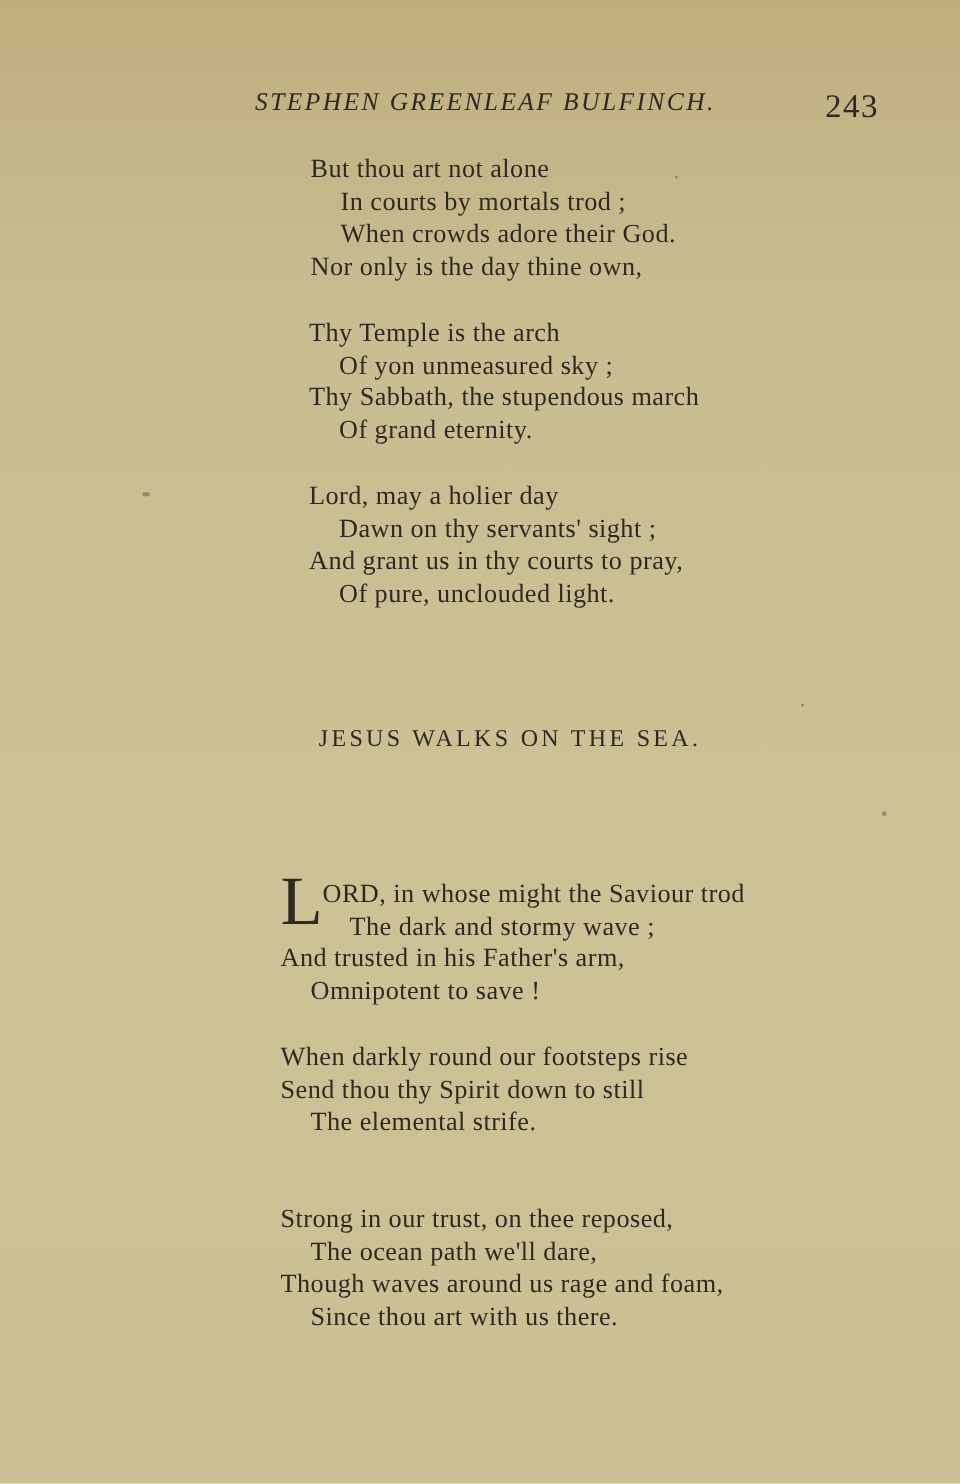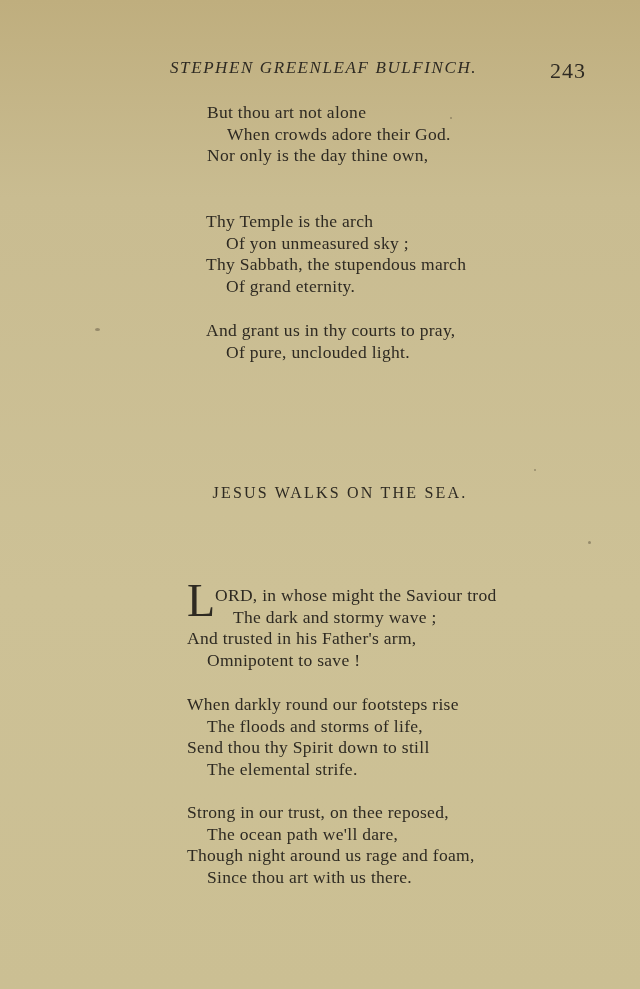--- a/index.html
+++ b/index.html
@@ -50,60 +50,62 @@
 
 <div class="page">
 
   <div class="running-head">
     <span class="running-title">STEPHEN GREENLEAF BULFINCH.</span>
     <span class="page-number">243</span>
   </div>
 
   <div class="stanza" style="top:102px; left:187px;">
     <span class="line">But thou art not alone</span>
+    <span class="line indent">In courts by mortals trod ;</span>
     <span class="line indent">When crowds adore their God.</span>
     <span class="line">Nor only is the day thine own,</span>
   </div>
 
   <div class="stanza" style="top:211px; left:186px;">
     <span class="line">Thy Temple is the arch</span>
     <span class="line indent">Of yon unmeasured sky ;</span>
     <span class="line">Thy Sabbath, the stupendous march</span>
     <span class="line indent">Of grand eternity.</span>
   </div>
 
   <div class="stanza" style="top:320px; left:186px;">
+    <span class="line">Lord, may a holier day</span>
+    <span class="line indent">Dawn on thy servants' sight ;</span>
     <span class="line">And grant us in thy courts to pray,</span>
     <span class="line indent">Of pure, unclouded light.</span>
   </div>
 
   <div class="poem-title">JESUS WALKS ON THE SEA.</div>
 
 
   <div class="stanza" style="top:585px; left:167px; width:360px;">
     <span class="line" style="position:relative; padding-left:28px;">
       <span style="position:absolute; left:0; top:-4px; font-size:46px; line-height:40px;">L</span>
       <span>ORD, in whose might the Saviour trod</span>
     </span>
     <span class="line" style="padding-left:46px;">The dark and stormy wave ;</span>
     <span class="line">And trusted in his Father's arm,</span>
     <span class="line indent">Omnipotent to save !</span>
   </div>
 
   <div class="stanza" style="top:694px; left:167px;">
     <span class="line">When darkly round our footsteps rise</span>
-    <span class="line indent">The floods and storms of life,</span>
     <span class="line">Send thou thy Spirit down to still</span>
     <span class="line indent">The elemental strife.</span>
   </div>
 
   <div class="stanza" style="top:802px; left:167px;">
     <span class="line">Strong in our trust, on thee reposed,</span>
     <span class="line indent">The ocean path we'll dare,</span>
-    <span class="line">Though night around us rage and foam,</span>
+    <span class="line">Though waves around us rage and foam,</span>
     <span class="line indent">Since thou art with us there.</span>
   </div>
 
   <div class="smudge" style="left:75px; top:328px; width:5px; height:3px;"></div>
   <div class="smudge" style="left:568px; top:541px; width:3px; height:3px;"></div>
   <div class="smudge" style="left:514px; top:469px; width:2px; height:2px;"></div>
   <div class="smudge" style="left:430px; top:117px; width:2px; height:2px;"></div>
 </div>
 
 </body></html>

